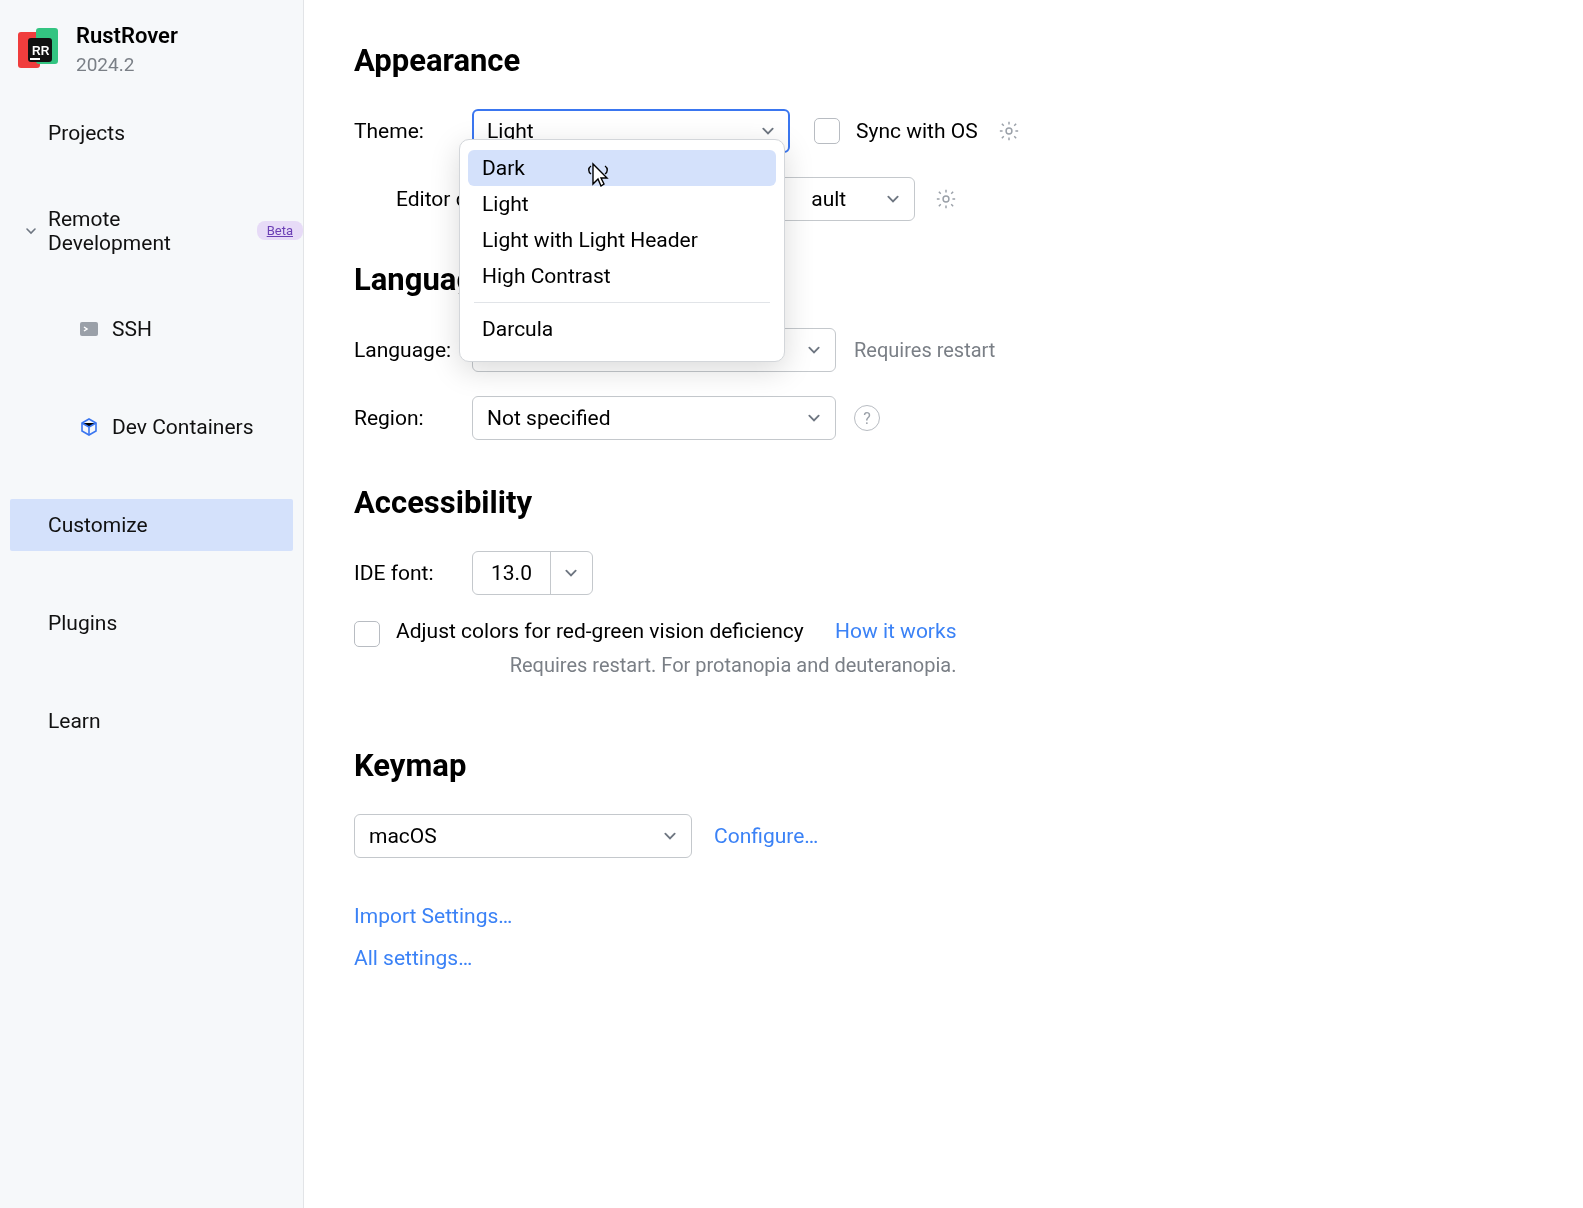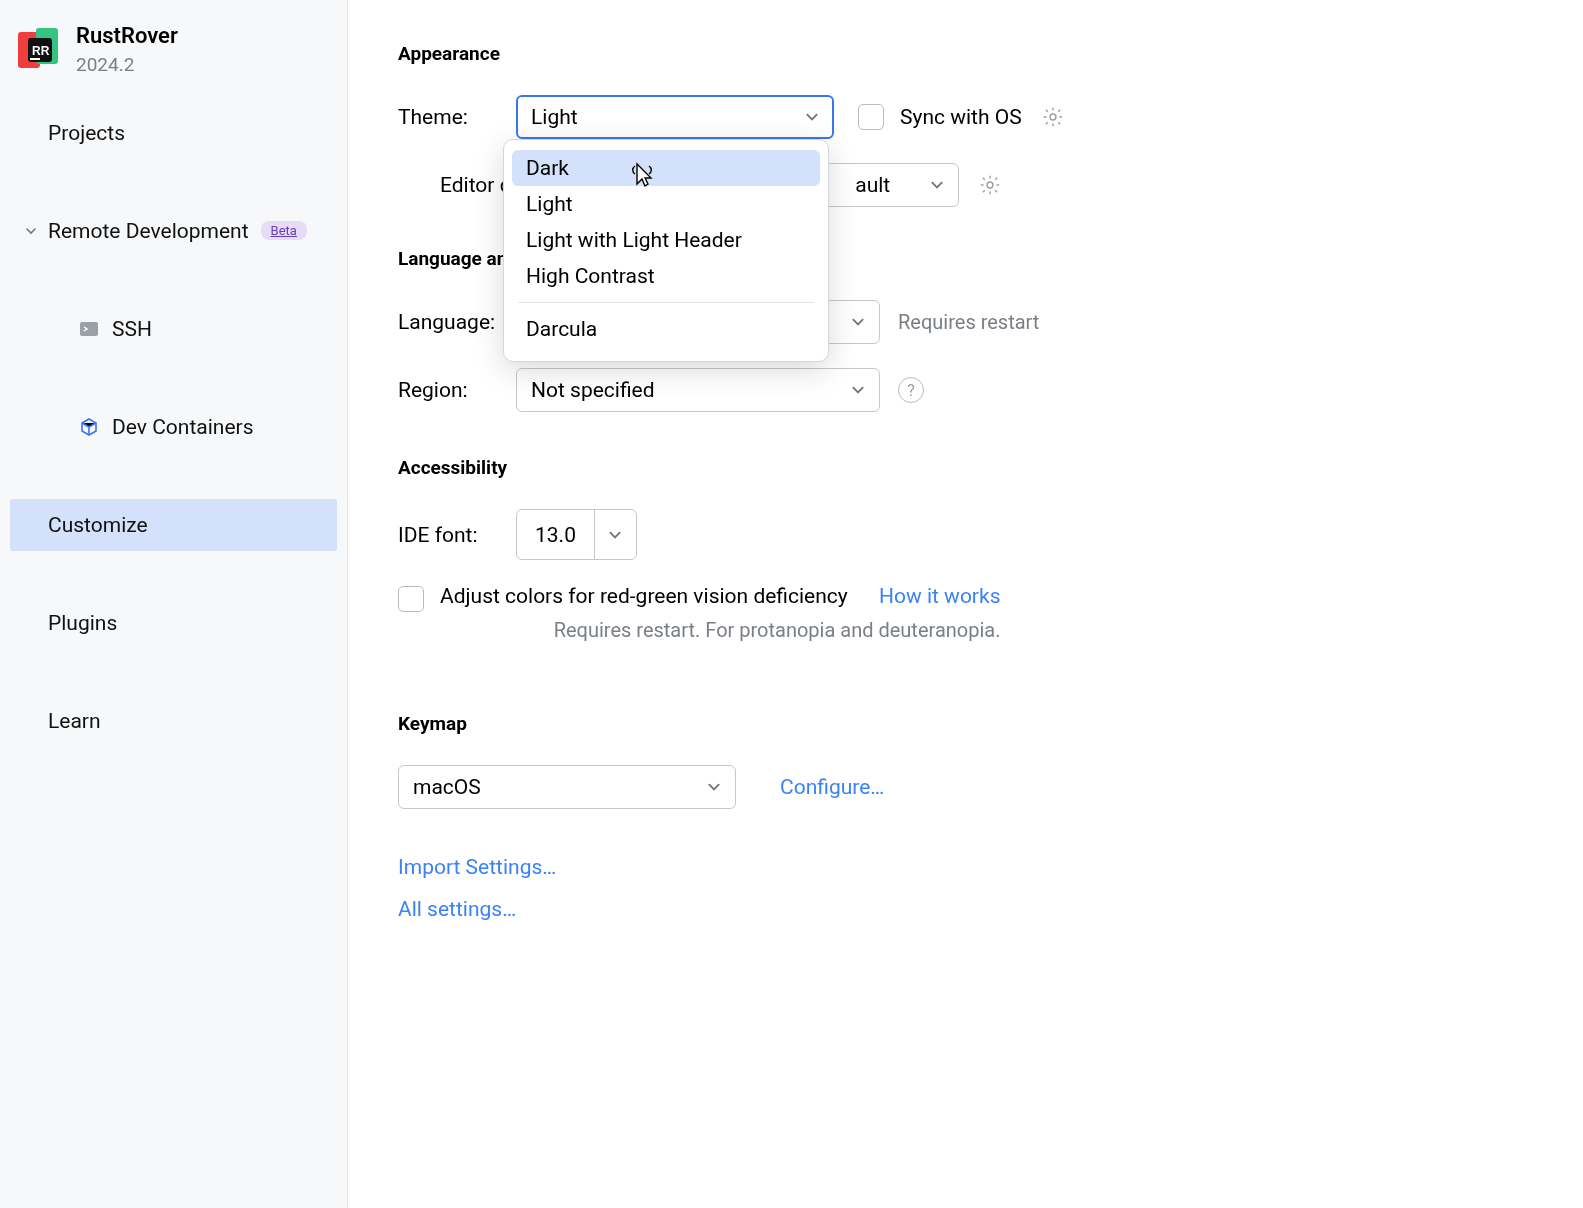--- a/index.html
+++ b/index.html
@@ -9,21 +9,21 @@
     font-size: 21px;
     color: #000;
     background: #fff;
     display: flex;
     width: 1583px;
     height: 1208px;
     overflow: hidden;
   }
   
   .sidebar {
-    width: 348px;
+    width: 304px;
     background: #f6f8fa;
     border-right: 1px solid #e2e4e7;
     padding-top: 24px;
   }
   .logo-row {
     display:flex;
     align-items:center;
     padding-left: 18px;
     margin-bottom: 30px;
   }
@@ -74,21 +74,21 @@
     display:inline-flex; align-items:center; justify-content:center;
     flex-shrink:0;
   }
   
   .main {
     flex:1;
     padding: 24px 50px 0 50px;
     position:relative;
   }
   h2.section {
-    font-size:19px;
+    font-size:31px;
     font-weight:700;
     margin: 18px 0 30px 0;
   }
   .row {
     display:flex;
     align-items:center;
     margin-bottom:24px;
   }
   .row-label {
     min-width:110px;
@@ -122,21 +122,21 @@
     margin-left:18px;
     color:#7a7f86;
     width:26px; height:26px;
     display:flex; align-items:center; justify-content:center;
   }
   .hint { color:#7a7f86; font-size:20px;text-align:right; }
   .link { color:#3b82f6; cursor:pointer; }
   .spinner-combo {
     display:flex;
     align-items:center;
-    height:51px;
+    height:44px;
     border:1px solid #c4c8cc;
     border-radius:6px;
     overflow:hidden;
   }
   .spinner-combo .val { padding:0 18px; }
   .spinner-combo .btn {
     border-left:1px solid #c4c8cc;
     width:42px; height:100%;
     display:flex; align-items:center; justify-content:center;
     color:#6e7681;
@@ -349,21 +349,21 @@
 
   <div class="row" style="margin-bottom:46px;">
     <div class="combo" style="width:338px;">
       <span>macOS</span>
       <span class="caret">
         <svg width="14" height="14" viewBox="0 0 12 12">
             <path d="M2 4l4 4 4-4" stroke="#6e7681" stroke-width="1.6" fill="none" stroke-linecap="round"></path>
           </svg>
       </span>
     </div>
-    <span class="link" style="margin-left:44px;text-align:center;">Configure…</span>
+    <span class="link" style="margin-left:22px;text-align:center;">Configure…</span>
   </div>
 
   <div class="row" style="margin-bottom:18px;">
     <span class="link">Import Settings…</span>
   </div>
   <div class="row">
     <span class="link">All settings…</span>
   </div>
 
   <div class="dropdown">

